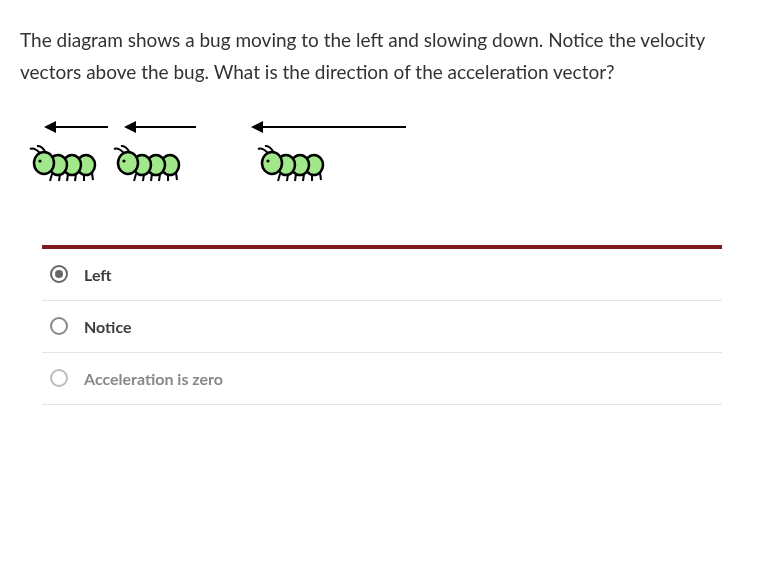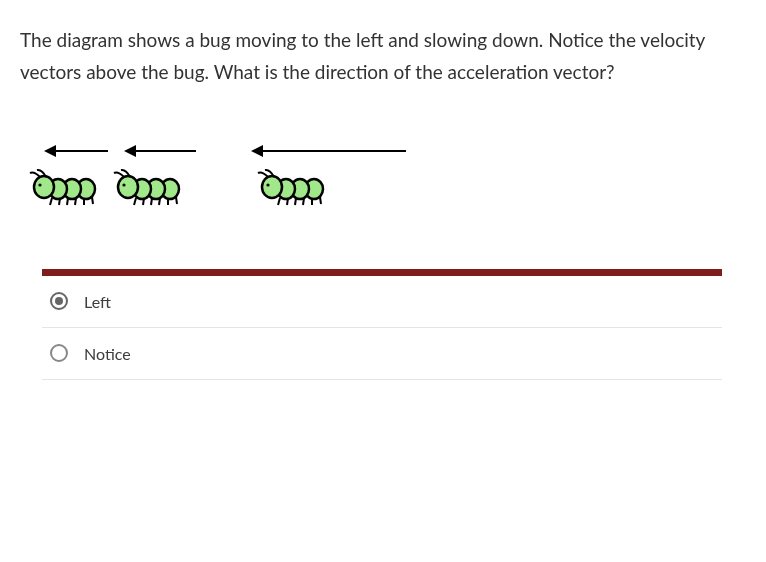--- a/index.html
+++ b/index.html
@@ -8,33 +8,34 @@
     padding: 24px 20px 0 20px;
     font-family: "Lato", "Helvetica Neue", Arial, sans-serif;
     color: #2d2d2d;
     width: 766px;
     background: #fff;
   }
   .question {
     font-size: 19px;
     line-height: 1.7;
     color: #333;
-    margin-bottom: 40px;
+    margin-bottom: 16px;
   }
   .diagram {
     width: 400px;
     height: 100px;
     margin-left: 6px;
     margin-bottom: 40px;
     position: relative;
   }
   .options {
-    border-top: 7px solid #7f1d1d;
+    border-top: 4px solid #7f1d1d;
     margin-left: 22px;
     margin-right: 24px;
+    font-weight: bold;
   }
   .option {
     display: flex;
     align-items: center;
     padding: 16px 8px;
     border-bottom: 1px solid #e5e5e5;
     font-size: 16px;
     color: #3d3d3d;
     cursor: pointer;
   }
@@ -117,13 +118,17 @@
   <div class="option selected">
     <span class="radio-outer">
         <span class="radio-inner"></span>
       </span>
     <span>Left</span>
   </div>
   <div class="option">
     <span class="radio-outer"></span>
     <span>Notice</span>
   </div>
+  <div class="option muted">
+    <span class="radio-outer"></span>
+    <span>Acceleration is zero</span>
+  </div>
 </div>
 
 </body></html>

